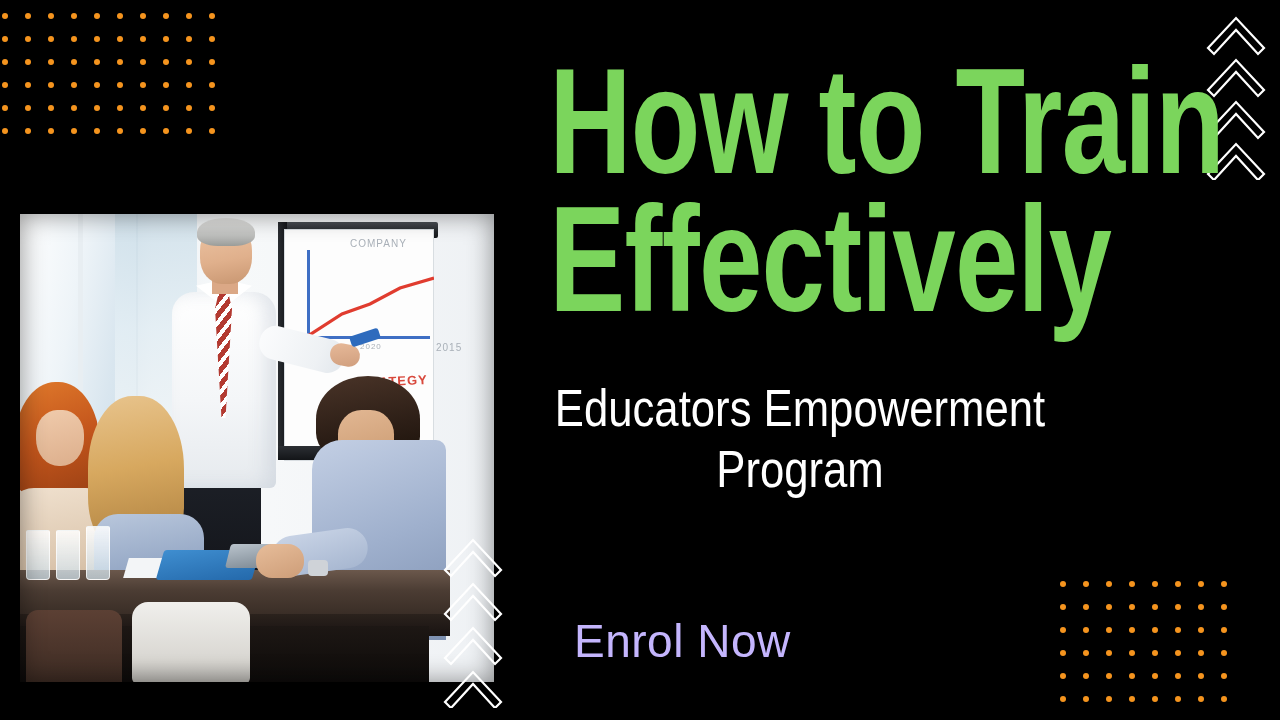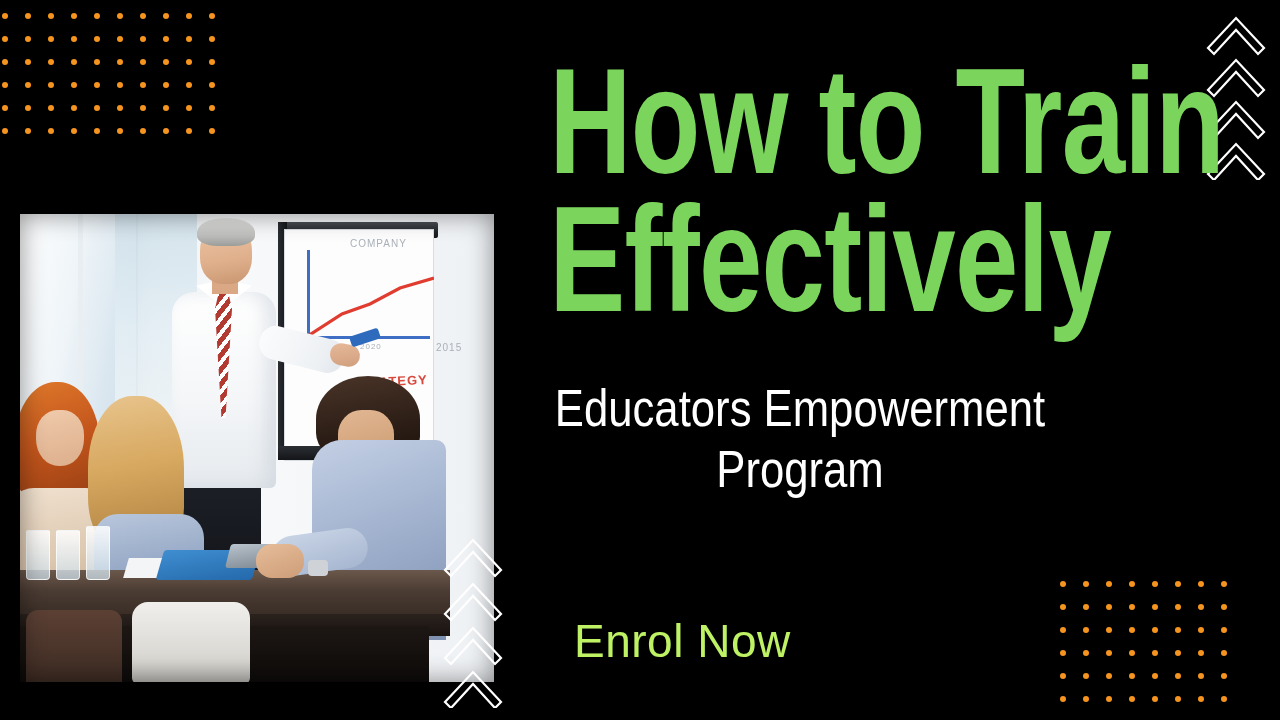--- a/index.html
+++ b/index.html
@@ -454,21 +454,21 @@
     font-size: 52px;
     line-height: 1.18;
     transform: scaleX(0.84);
     transform-origin: center top;
   }
 
   #cta {
     position: absolute;
     left: 574px;
     top: 618px;
-    color: #bef264;
+    color: #c4b5fd;
     font-family: "Liberation Sans", sans-serif;
     font-weight: normal;
     font-size: 46px;
     letter-spacing: 0.5px;
     line-height: 1;
     cursor: pointer;
   }
 </style>
 </head>
 <body>

